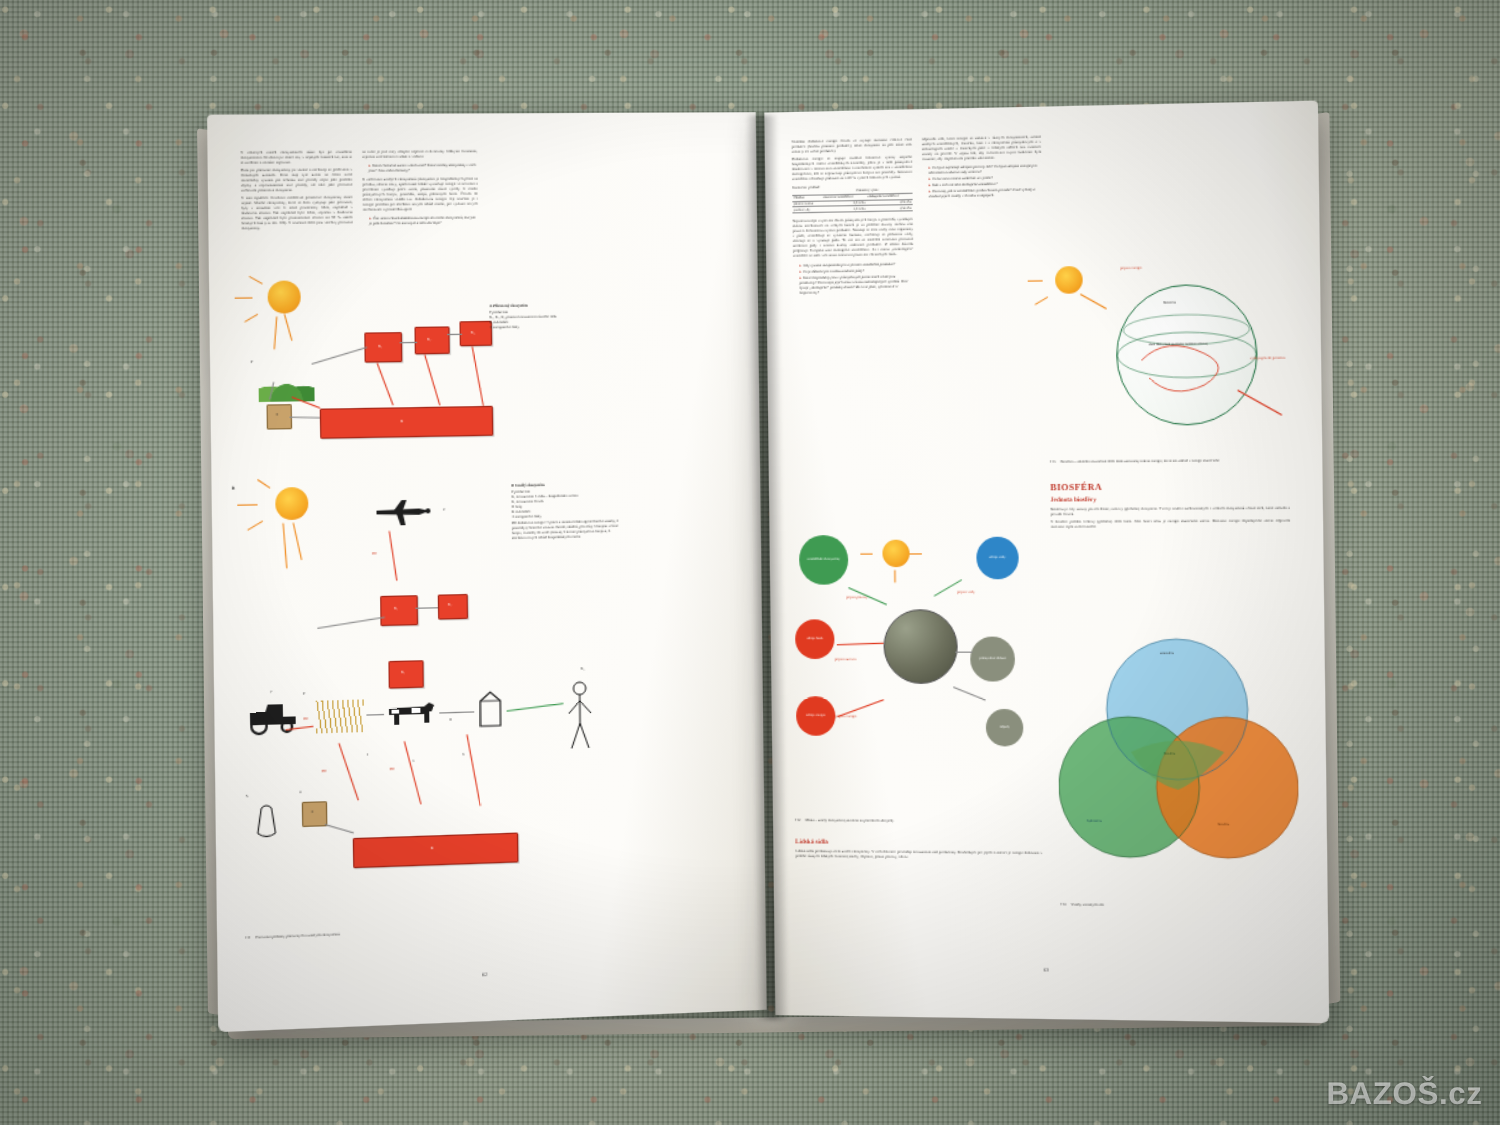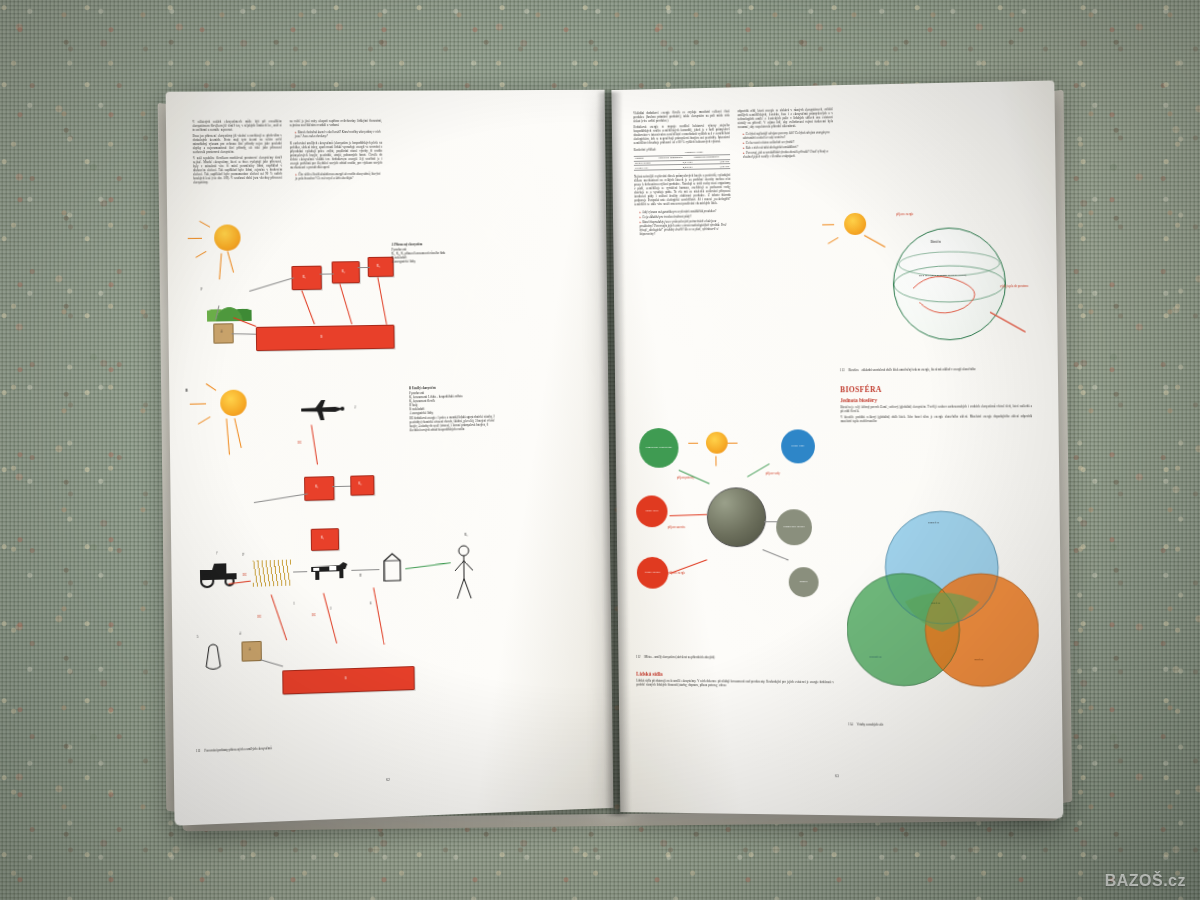--- a/index.html
+++ b/index.html
@@ -251,21 +251,21 @@
     font-weight: normal;
   }
   .table-mini th { font-style: italic; }
   .table-mini td.num { text-align: right; }
 
   .watermark {
     position: absolute;
     right: 14px;
     bottom: 10px;
     font-family: "Liberation Sans", sans-serif;
-    font-size: 16px;
+    font-size: 25px;
     font-weight: bold;
     color: rgba(255,255,255,0.55);
     letter-spacing: 0.5px;
     text-shadow: 0 1px 2px rgba(0,0,0,0.35);
   }
 </style>
 </head>
 <body>
 
 <div class="scene">

